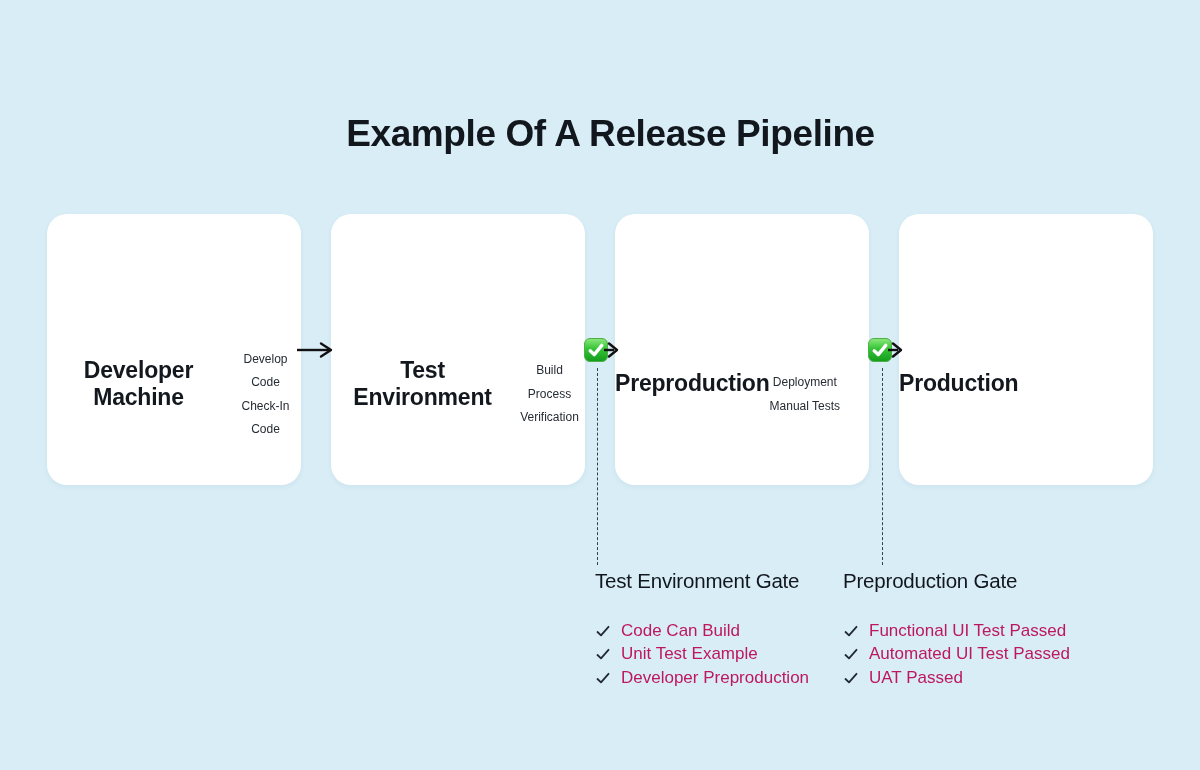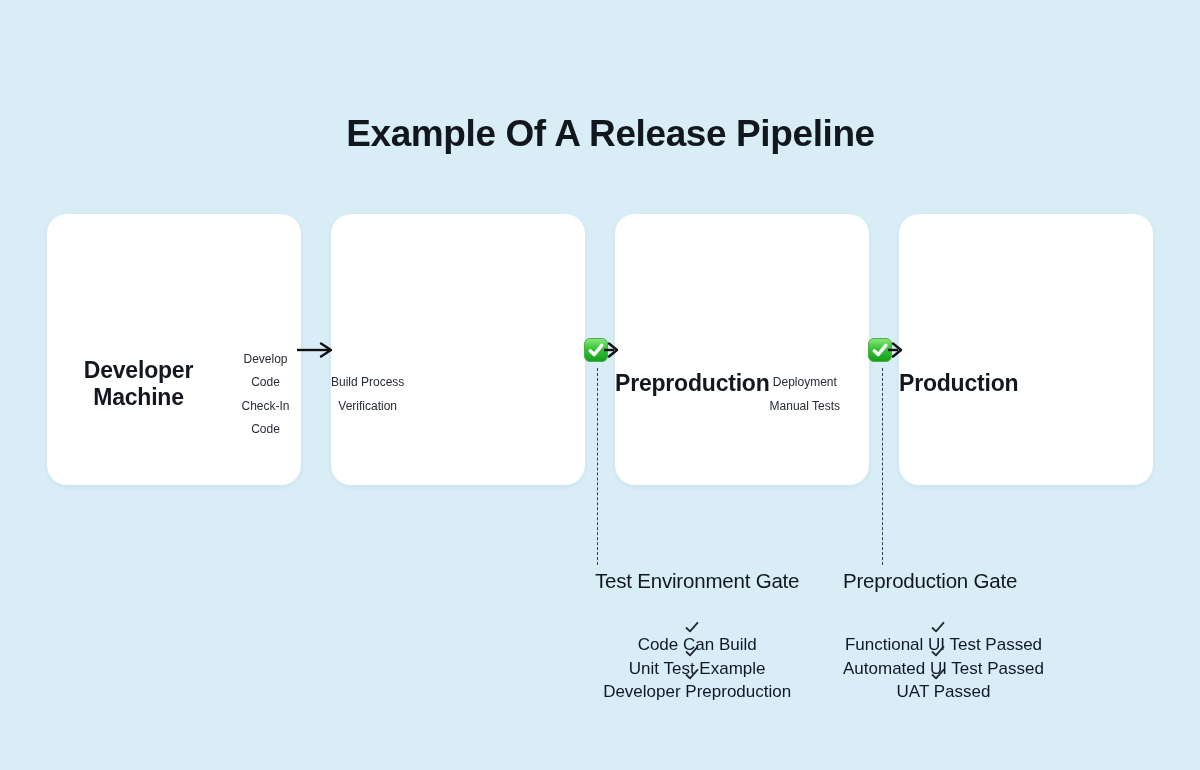--- a/index.html
+++ b/index.html
@@ -98,22 +98,21 @@
   .gate-list {
     margin-top: 26px;
     display: flex;
     flex-direction: column;
   }
   .gate-item {
     display: flex;
     align-items: center;
     height: 23.5px;
     font-size: 17px;
-    color: #0f172a;
-    flex-direction: column;
+    color: #be185d;
   }
   .gate-item .tick {
     width: 16px;
     height: 16px;
     margin-right: 10px;
     flex: none;
   }
 </style>
 </head>
 <body>
@@ -124,20 +123,21 @@
 
   <div class="card card1">
     <div class="card-title">Developer Machine</div>
     <div class="card-body">
       <div>Develop Code</div>
       <div>Check-In Code</div>
     </div>
   </div>
 
   <div class="card card2">
+    <div class="card-title">Test Environment</div>
     <div class="card-body">
       <div>Build Process</div>
       <div>Verification</div>
     </div>
   </div>
 
   <div class="card card3">
     <div class="card-title">Preproduction</div>
     <div class="card-body">
       <div>Deployment</div>

